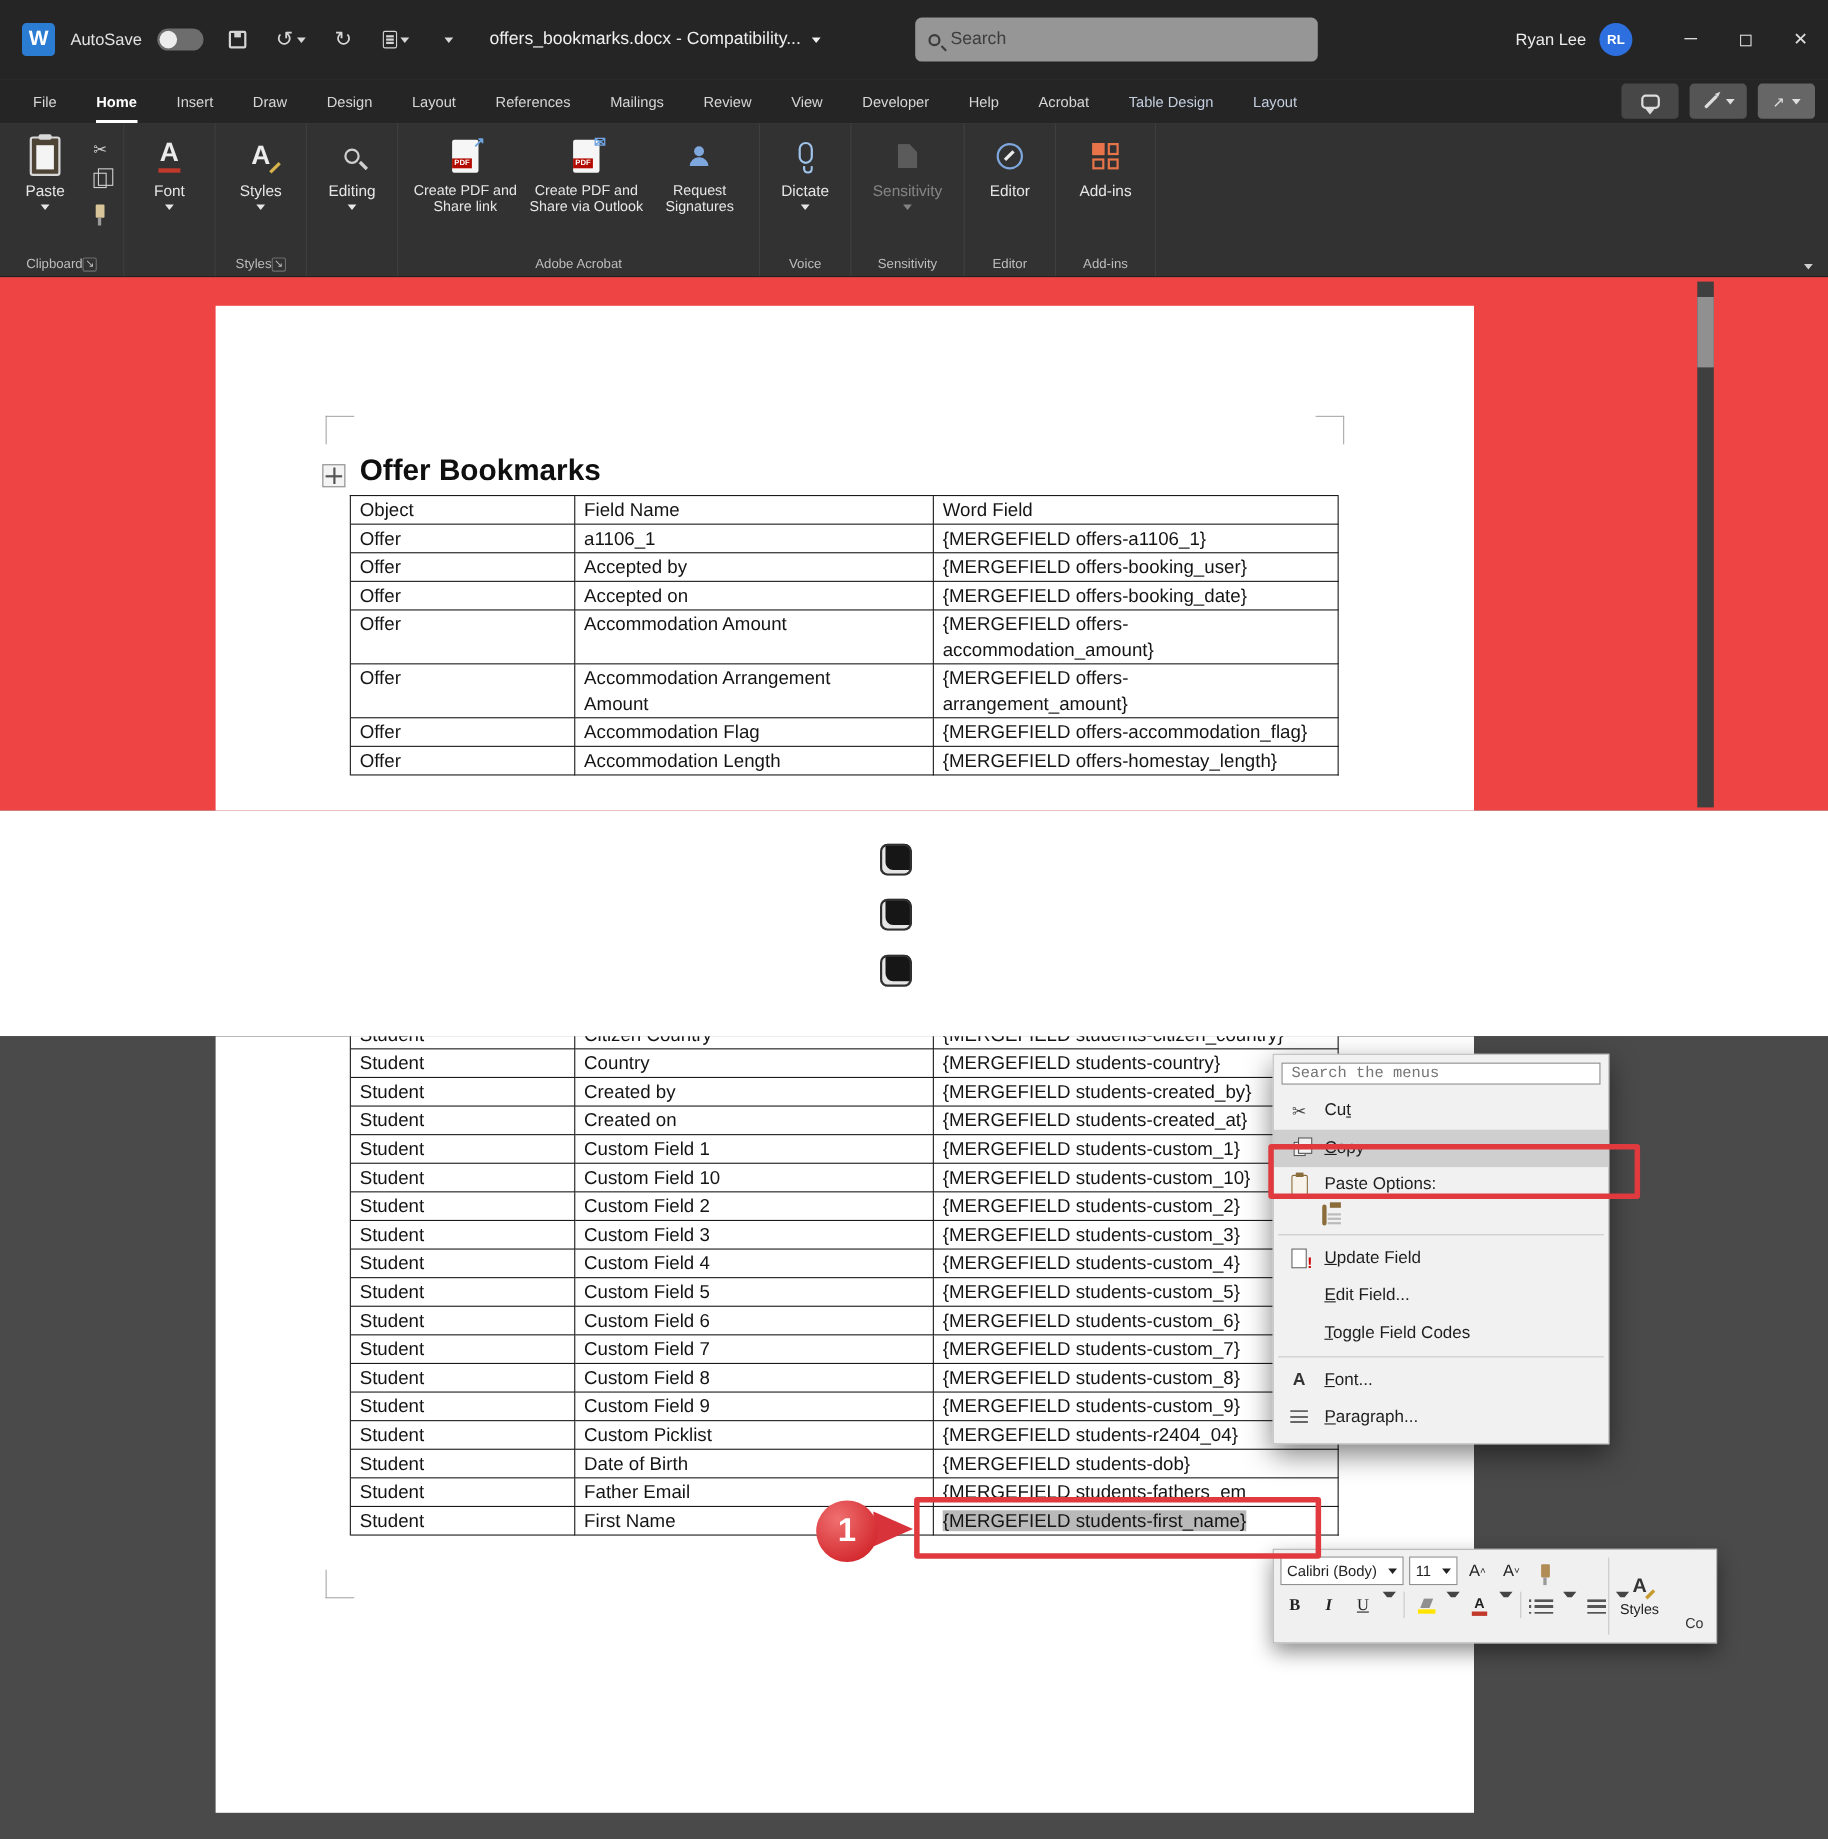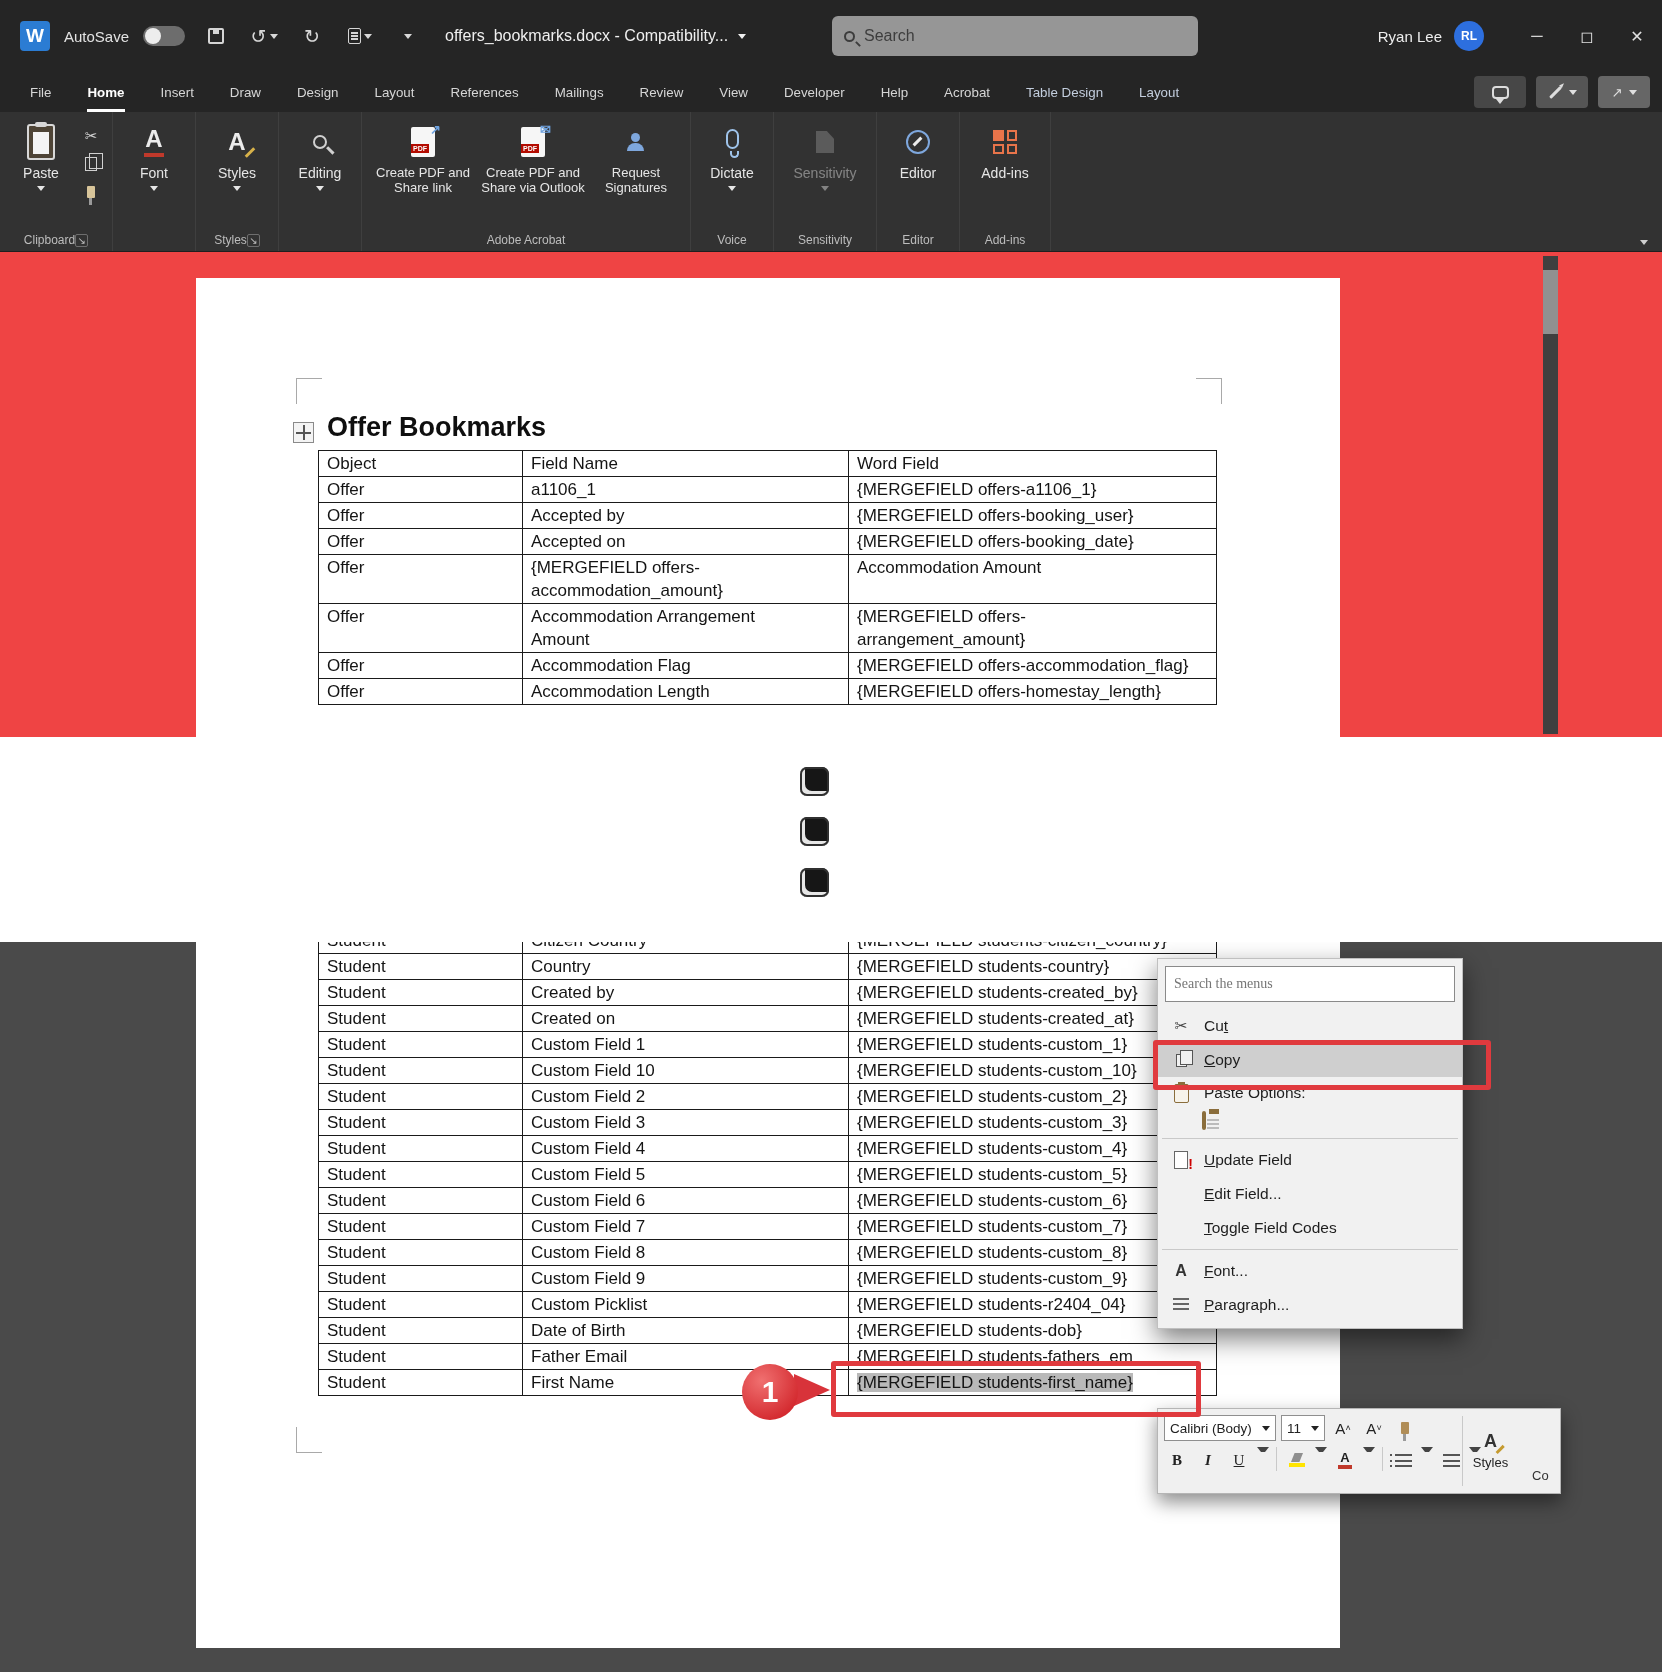--- a/index.html
+++ b/index.html
@@ -111,21 +111,21 @@
   
   .gap-band{position:absolute;left:0;top:737px;width:1662px;height:205px;background:#fff}
   .gap-dot{position:absolute;left:800px;width:29px;height:29px;background:#161616;border-radius:7px;box-shadow:inset 0 0 0 2px #303030,inset 5px -5px 0 0 #e6e6e6}
 
   
   .doc-bottom{position:absolute;left:0;top:942px;width:1662px;height:730px;background:#4a4a4a;overflow:hidden}
   .page-bottom{position:absolute;left:196px;top:0;width:1144px;height:706px;background:#fff;color:#141414}
 
   
   .cmenu{position:absolute;left:1157px;top:16px;width:306px;background:#f1f1f1;border:1px solid #c0c0c0;box-shadow:0 10px 24px rgba(0,0,0,.5);z-index:20;color:#1e1e1e;padding-bottom:6px}
-  .cm-search{margin:7px;width:calc(100% - 14px);height:36px;border:1px solid #8a8a8a;background:#fff;font-size:14px;padding:0 8px;color:#a16207;outline:none;font-family:Liberation Serif, serif}
+  .cm-search{margin:7px;width:calc(100% - 14px);height:20px;border:1px solid #8a8a8a;background:#fff;font-size:14px;padding:0 8px;color:#a16207;outline:none;font-family:Liberation Mono, monospace}
   .cm-item{display:flex;align-items:center;height:34px;padding:0 10px;font-size:15.5px}
   .cm-item.hl{background:#cfcfcf}
   .cm-ic{width:26px;margin-right:10px;display:flex;align-items:center;justify-content:center;flex:none;color:#444}
   .accel{text-decoration:underline}
   .cm-sep{border-top:1px solid #c9c9c9;margin:4px 4px}
   .cm-label{display:flex;align-items:center;height:32px;padding:16px 10px;font-size:15.5px}
   .cm-paste-row{display:flex;padding:4px 0 6px 44px}
   .cmi-copy{width:11px;height:13px;border:1.5px solid #555;position:relative;background:#f1f1f1}
   .cmi-copy::after{content:"";position:absolute;left:3px;top:-5px;width:11px;height:13px;border:1.5px solid #555;background:#f1f1f1}
   .cmi-clip{width:15px;height:19px;border:1.5px solid #8a6d3b;border-radius:2px;position:relative;background:#f7f3ea}
@@ -433,22 +433,22 @@
         </div>
 
         <div class="trow">
           <div class="tcell"><span>Offer</span></div>
           <div class="tcell"><span class="fieldspan">Accepted on</span></div>
           <div class="tcell"><span class="mergespan">{MERGEFIELD offers-booking_date}</span></div>
         </div>
 
         <div class="trow">
           <div class="tcell"><span>Offer</span></div>
+          <div class="tcell"><span class="fieldspan">Accommodation Amount</span></div>
           <div class="tcell"><span class="mergespan">{MERGEFIELD offers-accommodation_amount}</span></div>
-          <div class="tcell"><span class="fieldspan">Accommodation Amount</span></div>
         </div>
 
         <div class="trow">
           <div class="tcell"><span>Offer</span></div>
           <div class="tcell"><span class="fieldspan">Accommodation Arrangement Amount</span></div>
           <div class="tcell"><span class="mergespan">{MERGEFIELD offers-arrangement_amount}</span></div>
         </div>
 
         <div class="trow">
           <div class="tcell"><span>Offer</span></div>

